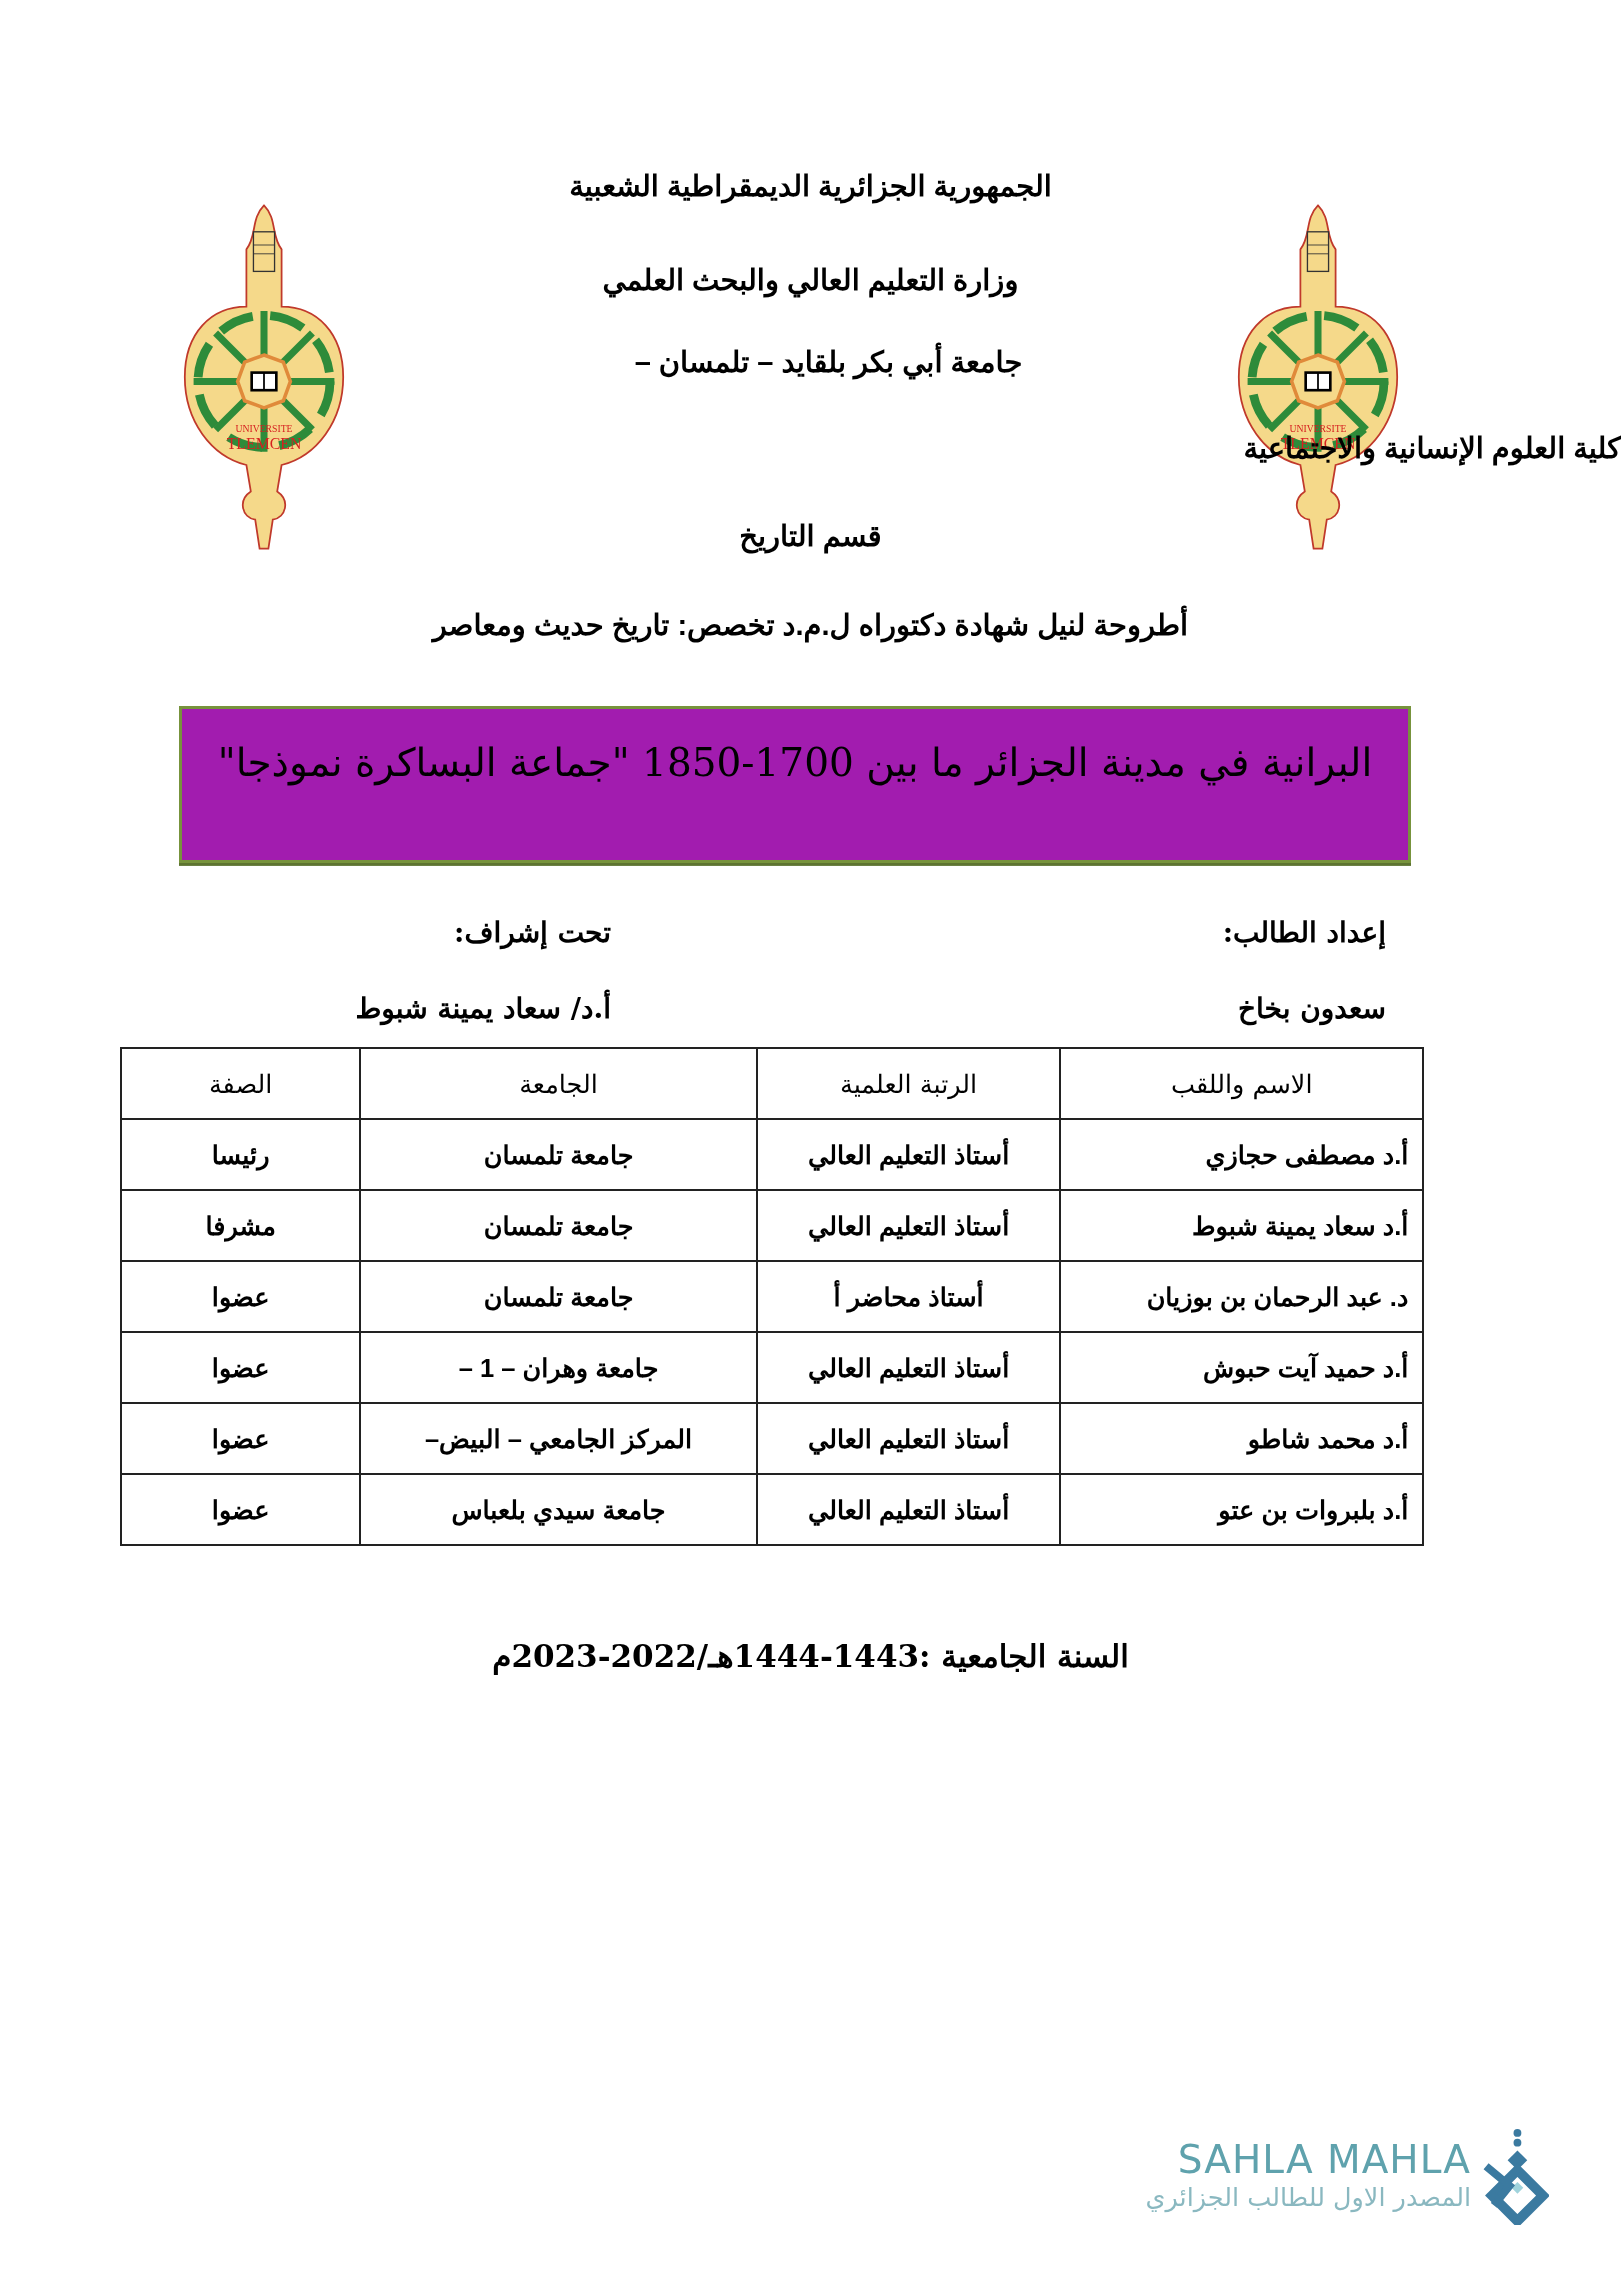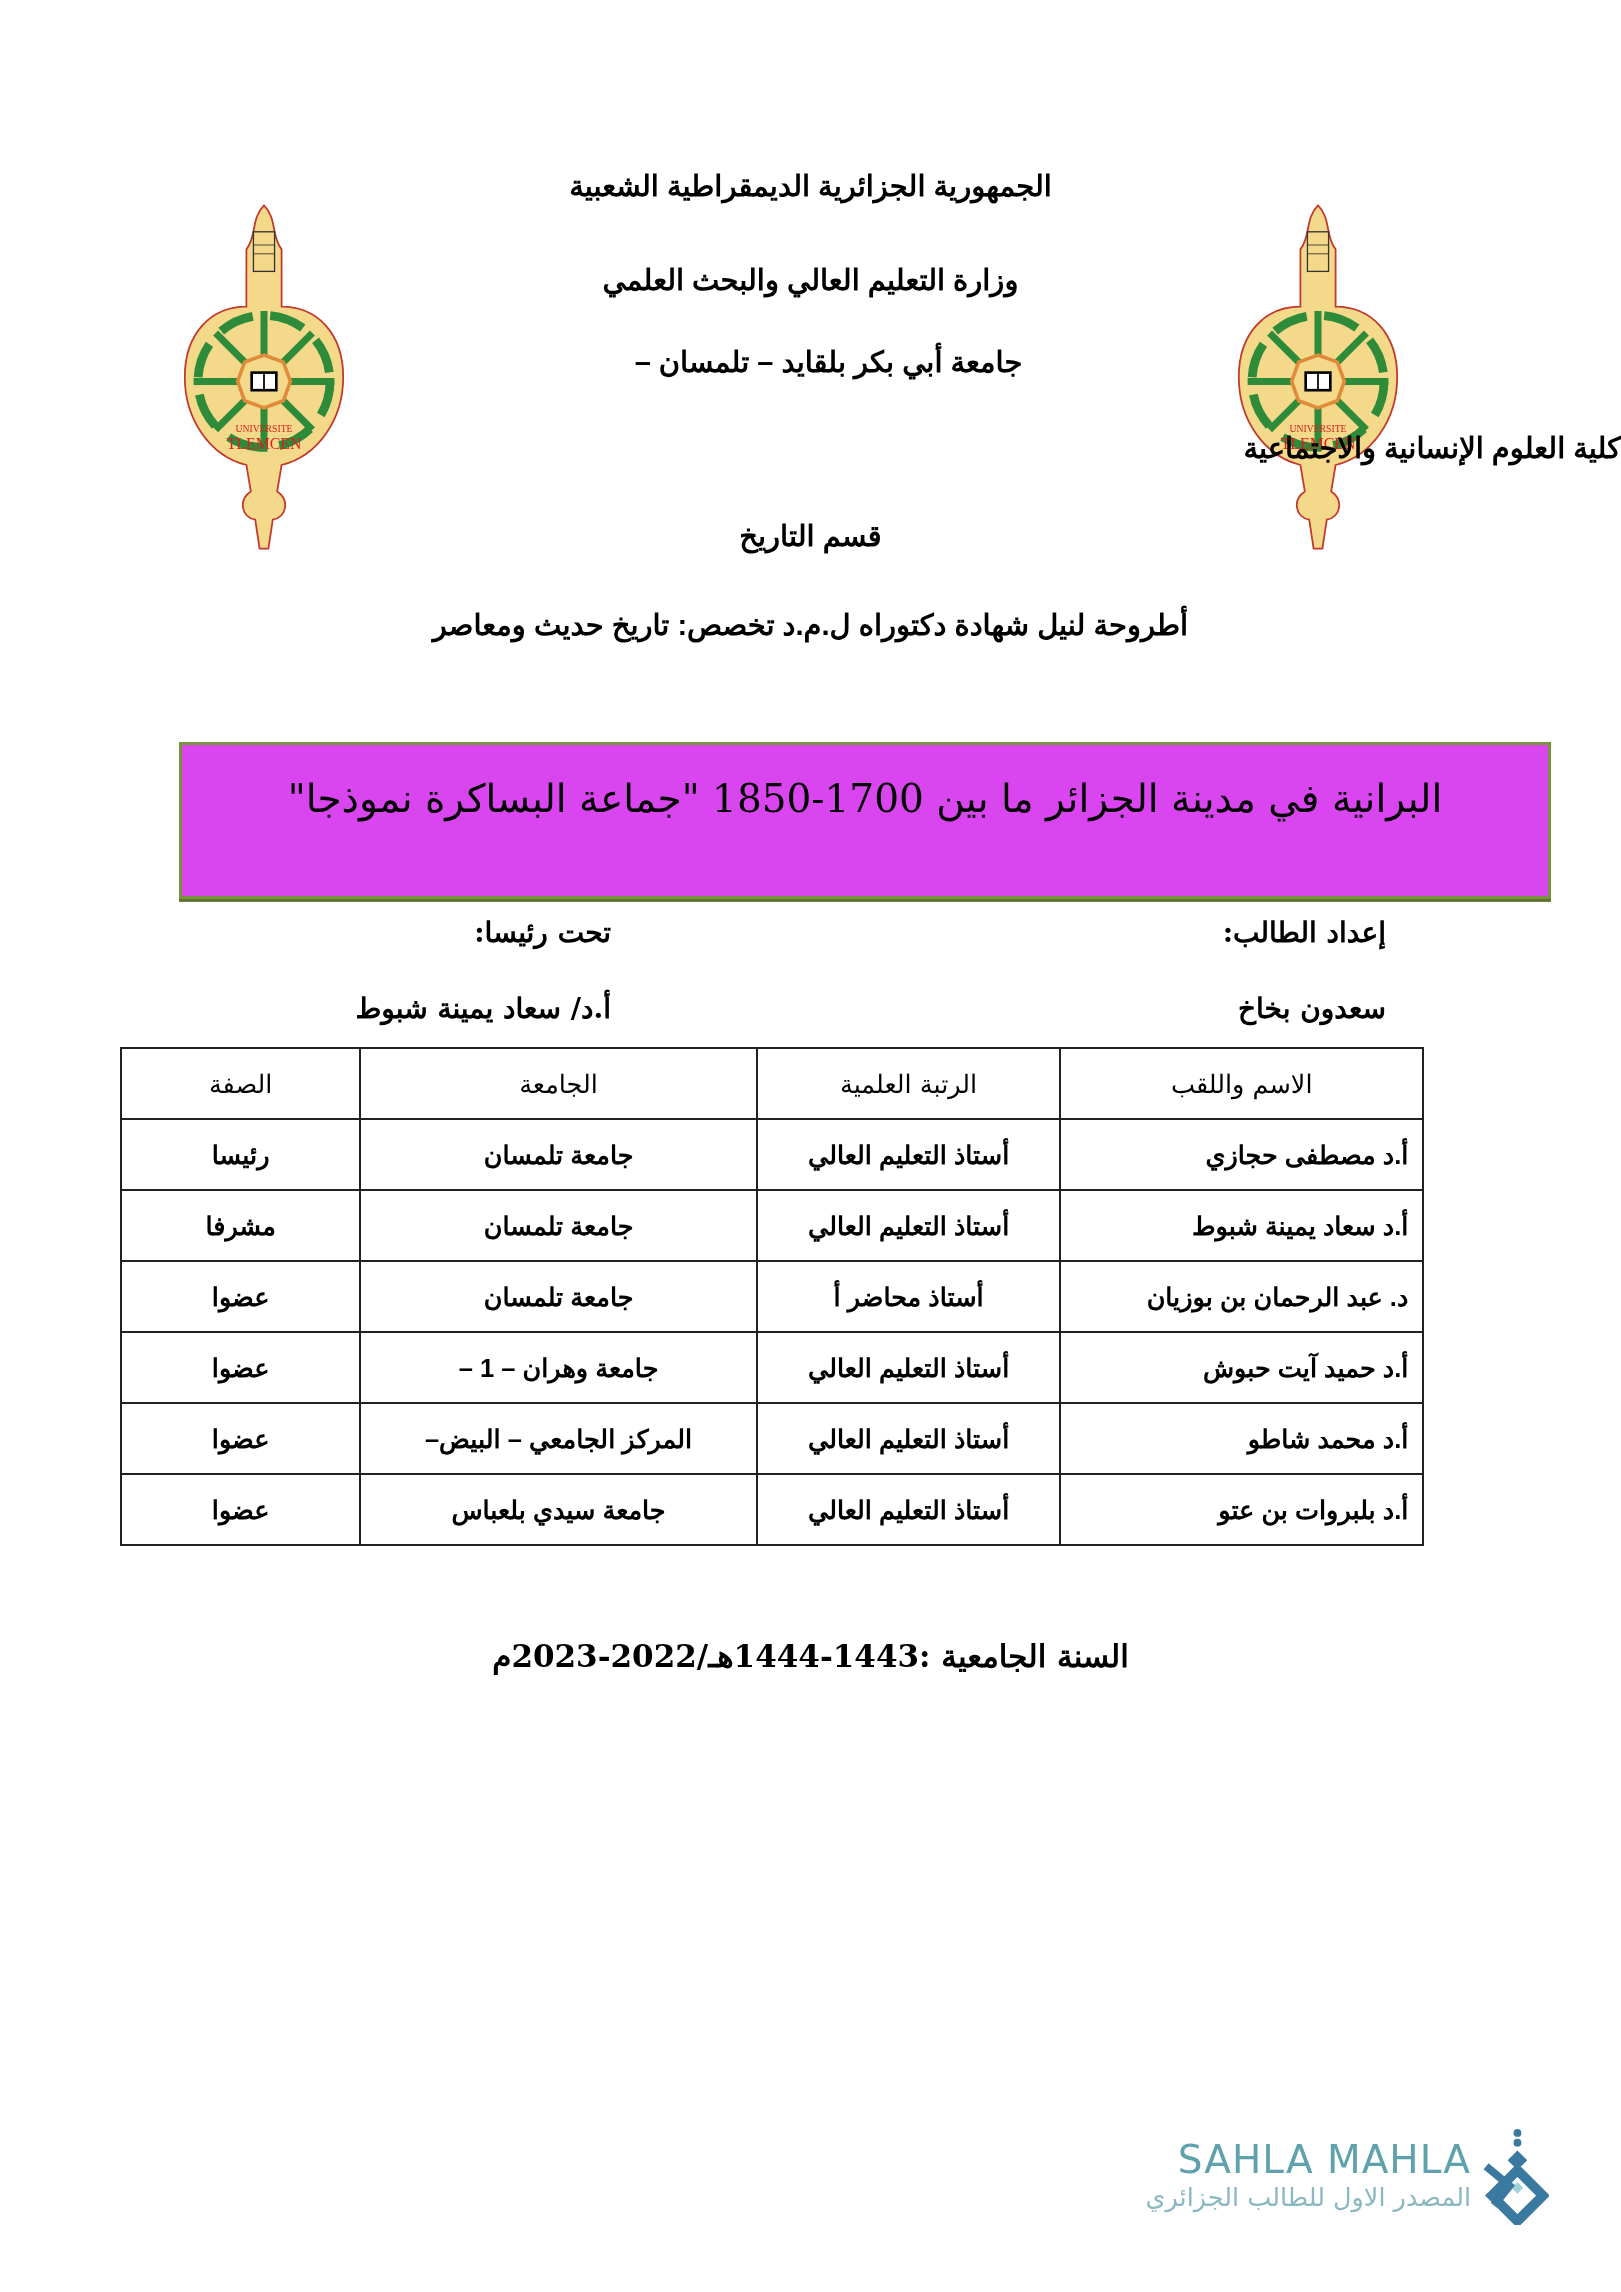--- a/index.html
+++ b/index.html
@@ -8,24 +8,23 @@
     font-family: "DejaVu Serif", "Liberation Serif", serif;
     color: #000;
   }
   .hdr-line {
     position: absolute; left: 0; width: 1621px; text-align: center;
     font-weight: bold; font-size: 29px; direction: rtl;
     font-family: Liberation Sans, sans-serif;
   }
   .logo { position: absolute; width: 176px; height: 392px; }
   .title-box {
-    position: absolute; left: 179px; top: 706px; width: 1372px; height: 157px;
-    background: #d946ef; border: 3.9px solid #77933c; box-sizing: border-box;
+    position: absolute; left: 179px; top: 706px; width: 1232px; height: 157px;
+    background: #a21caf; border: 3.9px solid #77933c; box-sizing: border-box;
     box-shadow: 0 2.9px 0 #5d7430;
-    margin-top: 36px;
   }
   .title-text {
     position: absolute; left: 0; right: 0; top: 31px; text-align: center;
     font-size: 39px; direction: rtl; font-family: "DejaVu Serif", serif;
   }
   .label {
     position: absolute; font-weight: bold; font-size: 28px; direction: rtl;
     font-family: "DejaVu Serif", serif; white-space: nowrap;
   }
   table.jury {
@@ -100,21 +99,21 @@
 <div class="hdr-line" style="top:431px;text-align:right;">كلية العلوم الإنسانية والاجتماعية</div>
 <div class="hdr-line" style="top:519px;">قسم التاريخ</div>
 <div class="hdr-line" style="top:608px;">أطروحة لنيل شهادة دكتوراه ل.م.د تخصص: تاريخ حديث ومعاصر</div>
 
 <div class="title-box">
   <div class="title-text">البرانية في مدينة الجزائر ما بين 1700-1850 "جماعة البساكرة نموذجا"</div>
 </div>
 
 <div class="label" style="right:235px; top:916px;">إعداد الطالب:</div>
 <div class="label" style="right:235px; top:992px;">سعدون بخاخ</div>
-<div class="label" style="right:1010px; top:916px;">تحت رئيسا:</div>
+<div class="label" style="right:1010px; top:916px;">تحت إشراف:</div>
 <div class="label" style="right:1010px; top:992px;">أ.د/ سعاد يمينة شبوط</div>
 
 <table class="jury">
   <colgroup>
     <col style="width:363px">
       <col style="width:304px">
       <col style="width:397px">
       <col style="width:240px">
   </colgroup>
   <tbody>

